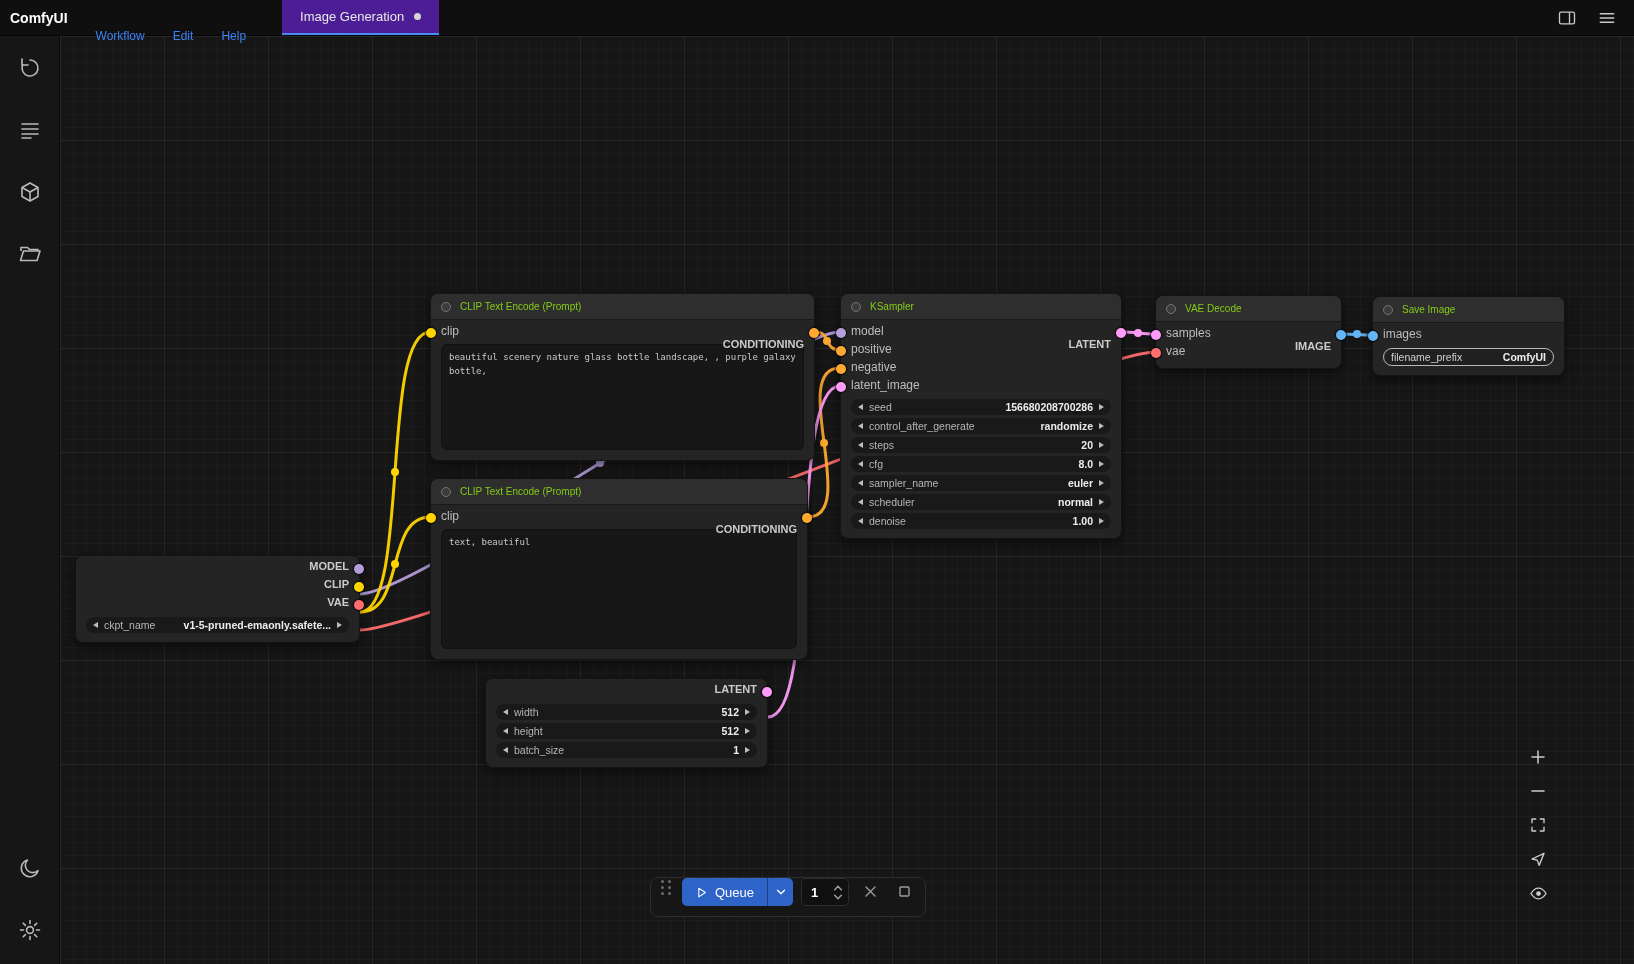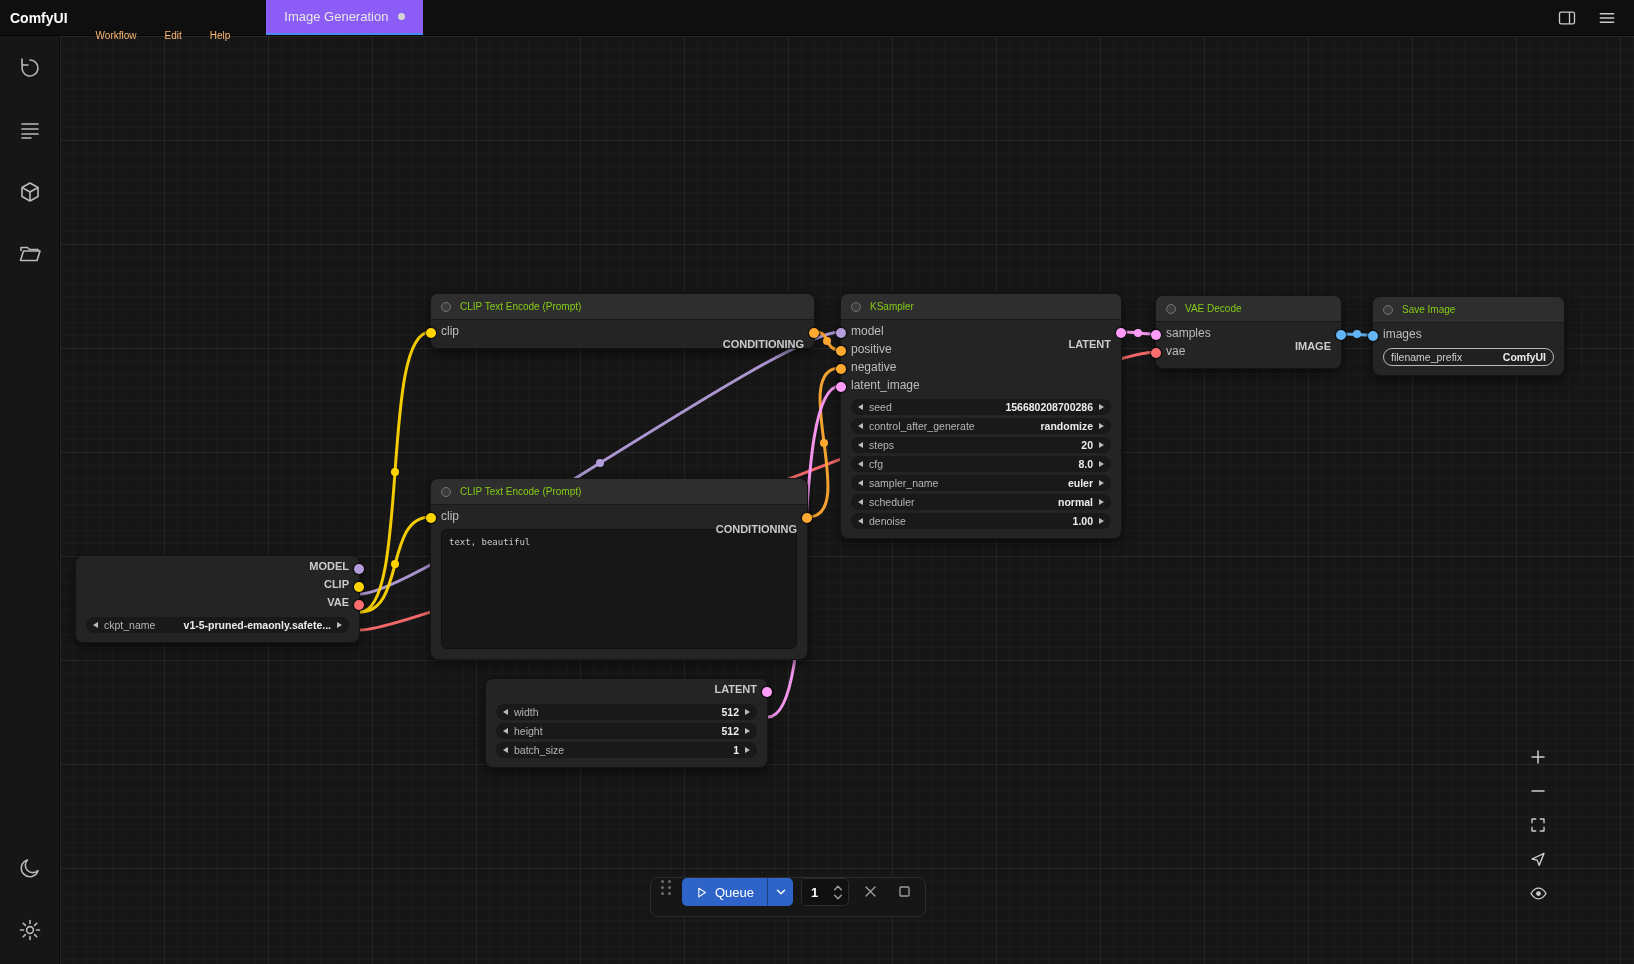--- a/index.html
+++ b/index.html
@@ -6,23 +6,23 @@
   html,body { width:1634px; height:964px; overflow:hidden; background:#131313;
               font-family:"Liberation Sans","DejaVu Sans",sans-serif; }
 
   
   .topbar { position:absolute; left:0; top:0; width:1634px; height:36px;
             background:#0f0f0f; border-bottom:1px solid #050505;
             display:flex; align-items:stretch; z-index:20; }
   .logo { display:flex; align-items:center; padding:0 14px 0 10px;
           color:#ffffff; font-weight:bold; font-size:14px; }
   .menu { display:flex; align-items:center; gap:28px; padding:0 14px; }
-  .menu-item { color:#fdba74; font-size:10px; cursor:default;margin-top:36px; }
+  .menu-item { color:#3b82f6; font-size:12px; cursor:default;margin-top:36px; }
   .tab { margin-left:22px; display:flex; align-items:center; gap:10px;
-         padding:0 18px; background:#8b5cf6; border-bottom:2px solid #4c8bf5;
+         padding:0 18px; background:#4c1d95; border-bottom:2px solid #4c8bf5;
          color:#e8e8e8; font-size:13px; }
   .dirty-dot { width:7px; height:7px; border-radius:50%; background:#d4d4d4; }
   .topbar-spacer { flex:1; }
   .topbar-right { display:flex; align-items:center; gap:14px; padding-right:14px; }
   .tb-icon-btn { width:26px; height:26px; display:flex; align-items:center; justify-content:center; }
 
   
   .sidebar { position:absolute; left:0; top:36px; width:60px; height:928px;
              background:#161616; border-right:1px solid #0a0a0a;
              display:flex; flex-direction:column; align-items:center;
@@ -247,20 +247,21 @@
       <span class="collapse-dot"></span>
       <span class="node-title">CLIP Text Encode (Prompt)</span>
     </div>
     <div class="node-body">
       <div class="slot-row">
         <span class="port in" style="--c: #FFD500;"></span>
         <span class="in-label">clip</span>
         <span class="out-label">CONDITIONING</span>
         <span class="port out" style="--c: #FFA931;"></span>
       </div>
+      <div class="prompt-box" style="height:106px;">beautiful scenery nature glass bottle landscape, , purple galaxy bottle,</div>
     </div>
   </div>
 
   <div class="node" style="left:370px; top:442px; width:378px;">
     <div class="node-header">
       <span class="collapse-dot"></span>
       <span class="node-title">CLIP Text Encode (Prompt)</span>
     </div>
     <div class="node-body">
       <div class="slot-row">

